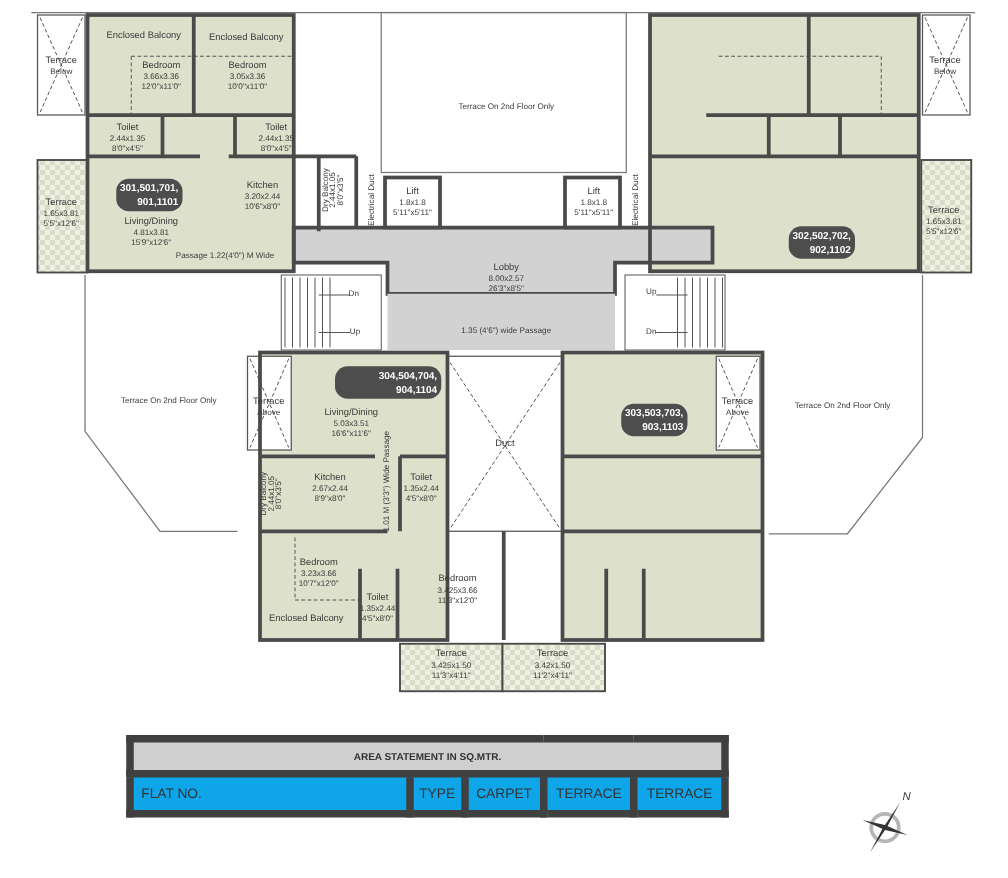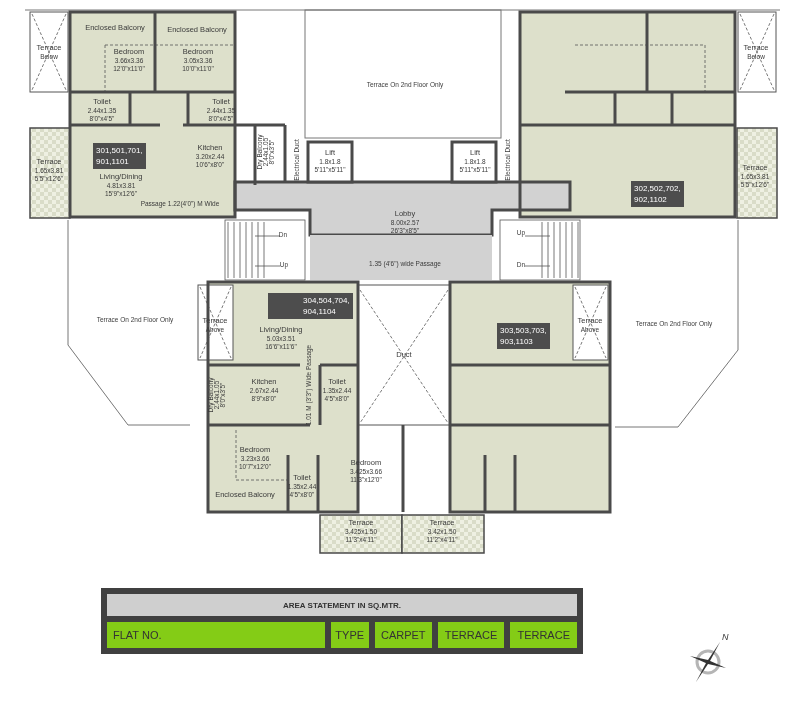--- a/index.html
+++ b/index.html
@@ -1,25 +1,25 @@
 <!DOCTYPE html>
 <html><head>
 <meta charset="utf-8">
 <style>
   html,body{margin:0;padding:0;background:#ffffff;}
   body{width:806px;height:702px;position:relative;overflow:hidden;font-family:"Liberation Sans",sans-serif;}
   #plan{position:absolute;left:0;top:0;width:806px;height:570px;}
   #plan text{font-family:"Liberation Sans",sans-serif;fill:#3a3a3a;}
   .lbl{font-size:7.5px;text-anchor:middle;}
   .lbl-sm{font-size:6.5px;text-anchor:middle;}
-  .tag{position:absolute;background:#4d4d4d;color:#fff;font-size:8px;font-weight:normal;text-align:left;line-height:11px;padding:2px 3px;white-space:pre-line;}
+  .tag{position:absolute;background:#4d4d4d;color:#fff;font-size:8px;font-weight:bold;text-align:right;line-height:11px;padding:2px 3px;white-space:pre-line;border-radius:10px;}
   #area-table{position:absolute;left:101px;top:588px;width:482px;border-collapse:collapse;font-size:11px;color:#333;}
   #area-table td,#area-table th{border:6px solid #404040;height:22px;text-align:center;font-weight:normal;}
   #area-table .title{background:#cfcfcf;font-size:8px;font-weight:bold;height:20px;}
-  #area-table .hdr th{background:#84cc16;font-size:11px;height:24px;}
+  #area-table .hdr th{background:#0ea5e9;font-size:11px;height:24px;}
   #area-table .hdr th:first-child,#area-table td:first-child{text-align:left;padding-left:6px;}
   #compass{position:absolute;left:680px;top:628px;width:60px;height:60px;}
 </style>
 </head>
 <body>
 
 <svg id="plan" viewBox="0 0 806 570" xmlns="http://www.w3.org/2000/svg">
   <defs>
     <pattern id="chk" width="8" height="8" patternUnits="userSpaceOnUse">
       <rect width="8" height="8" fill="#eef0e2"></rect>

